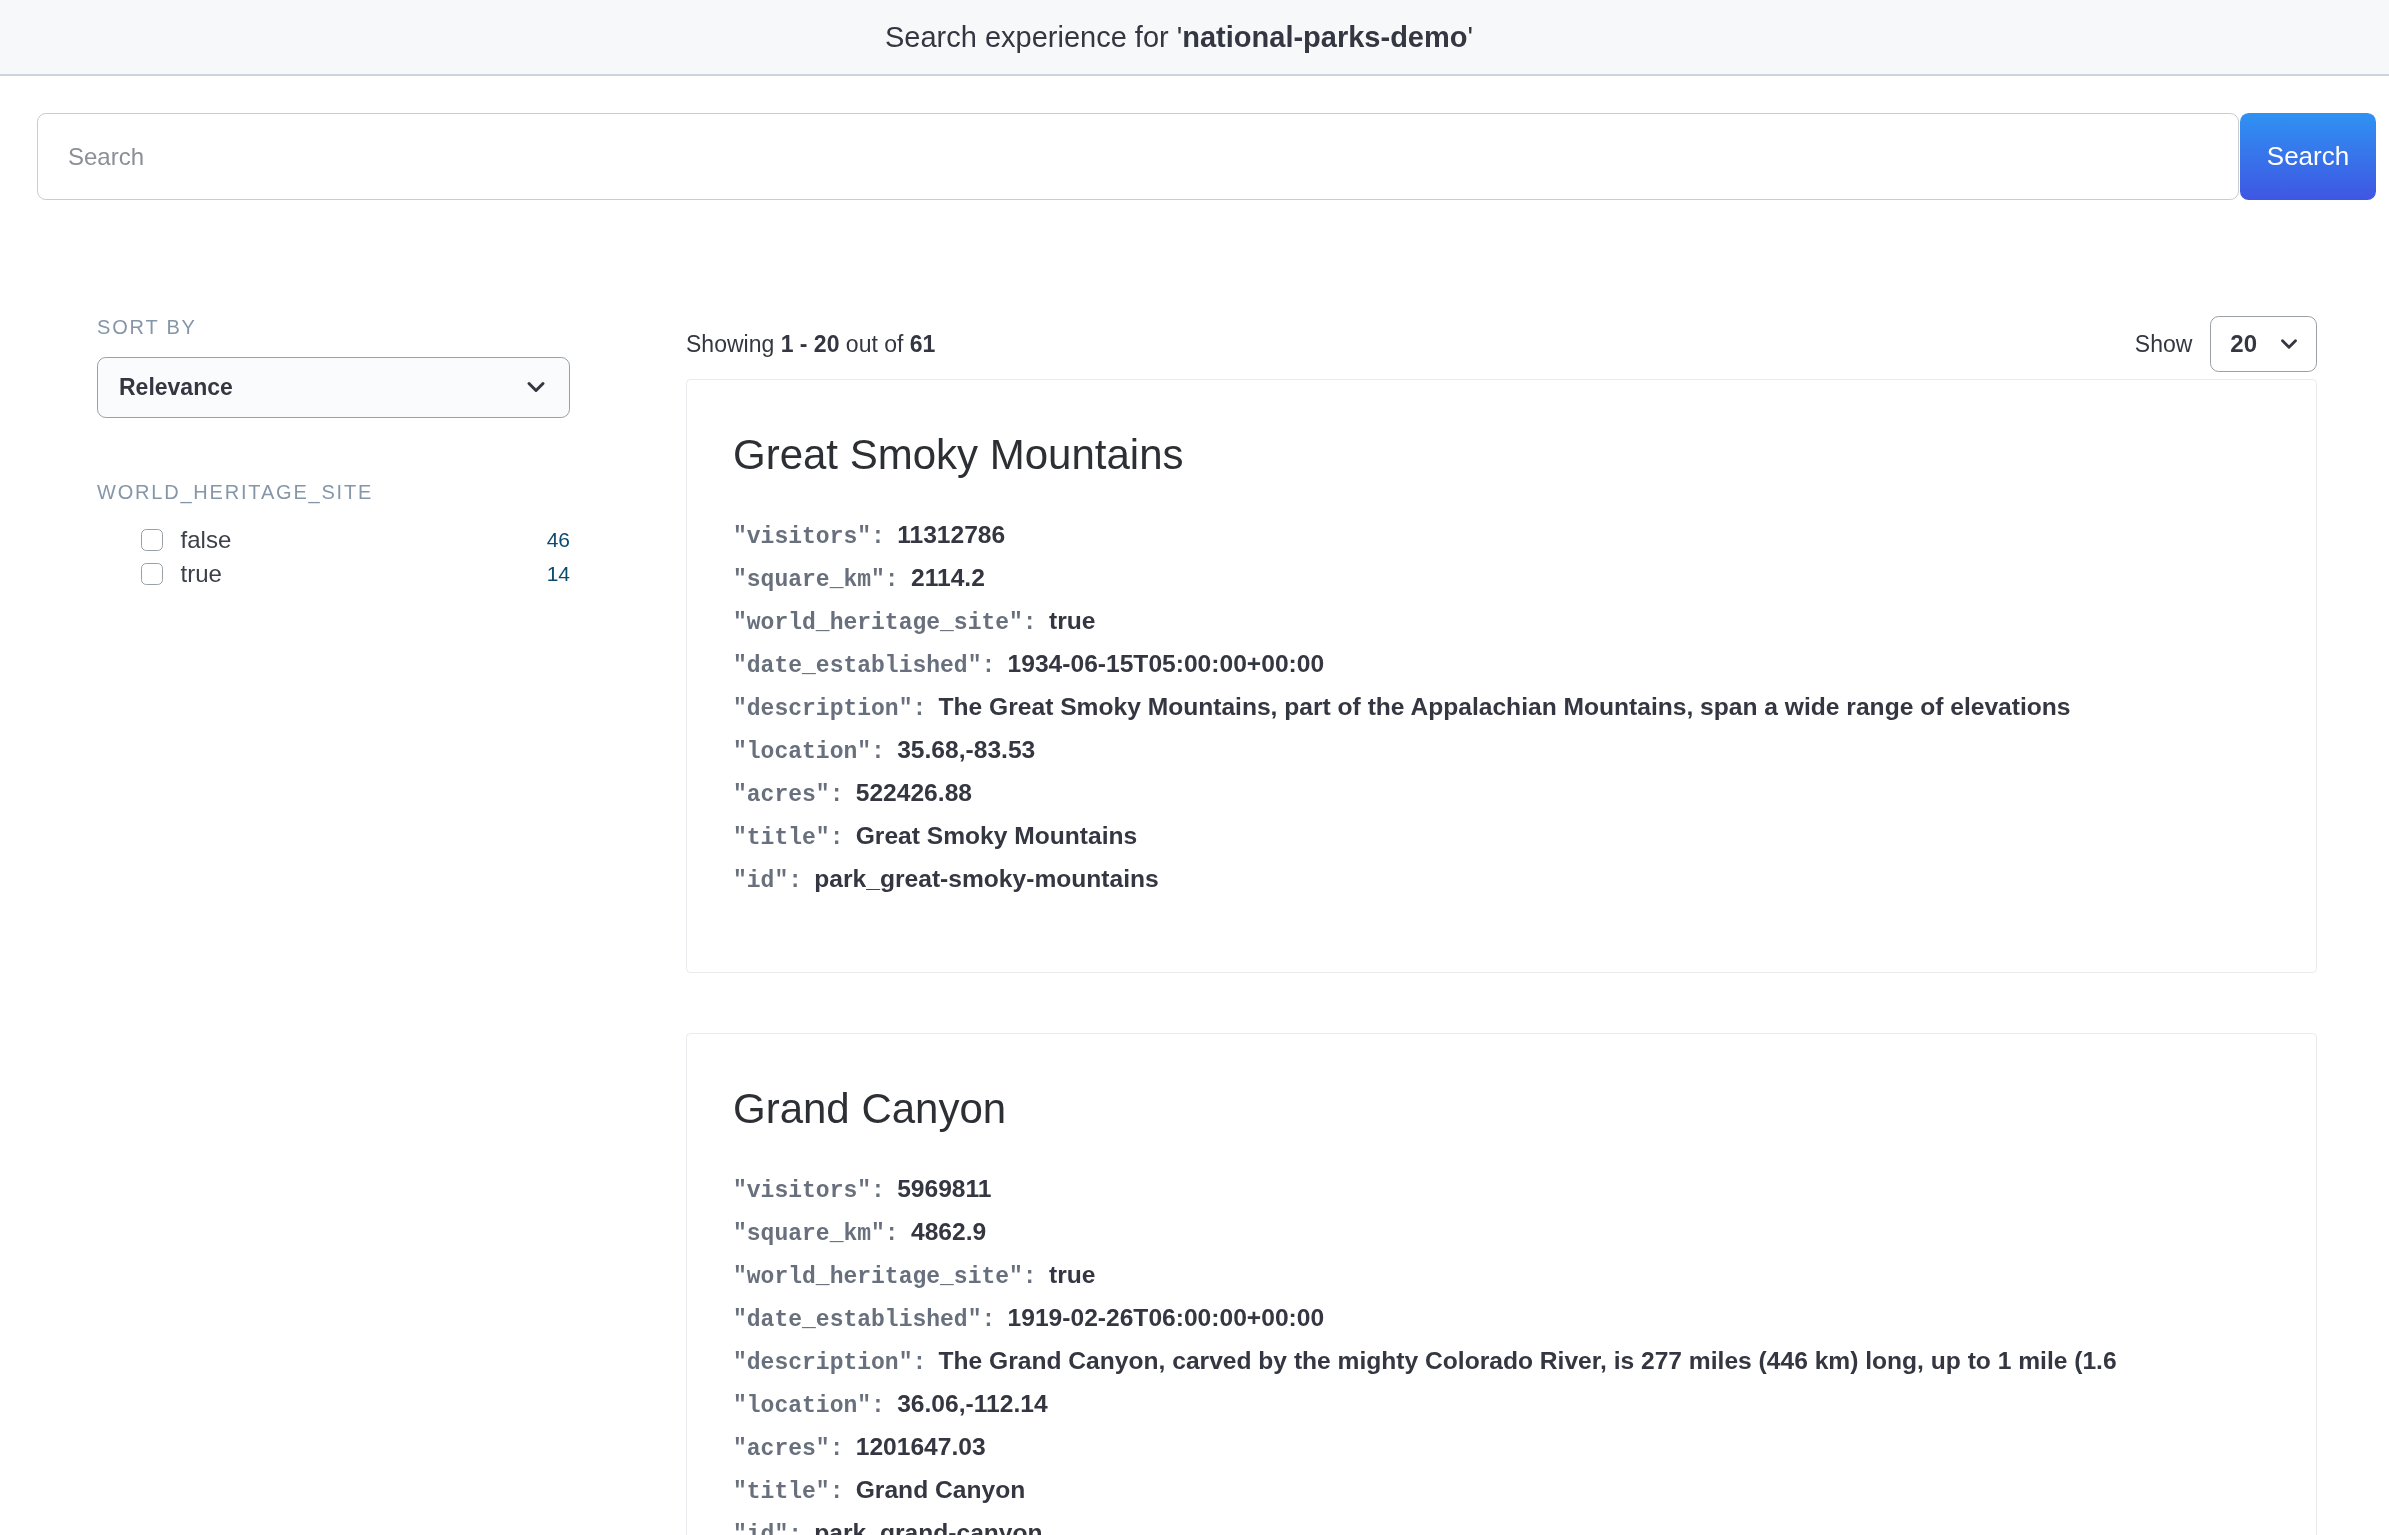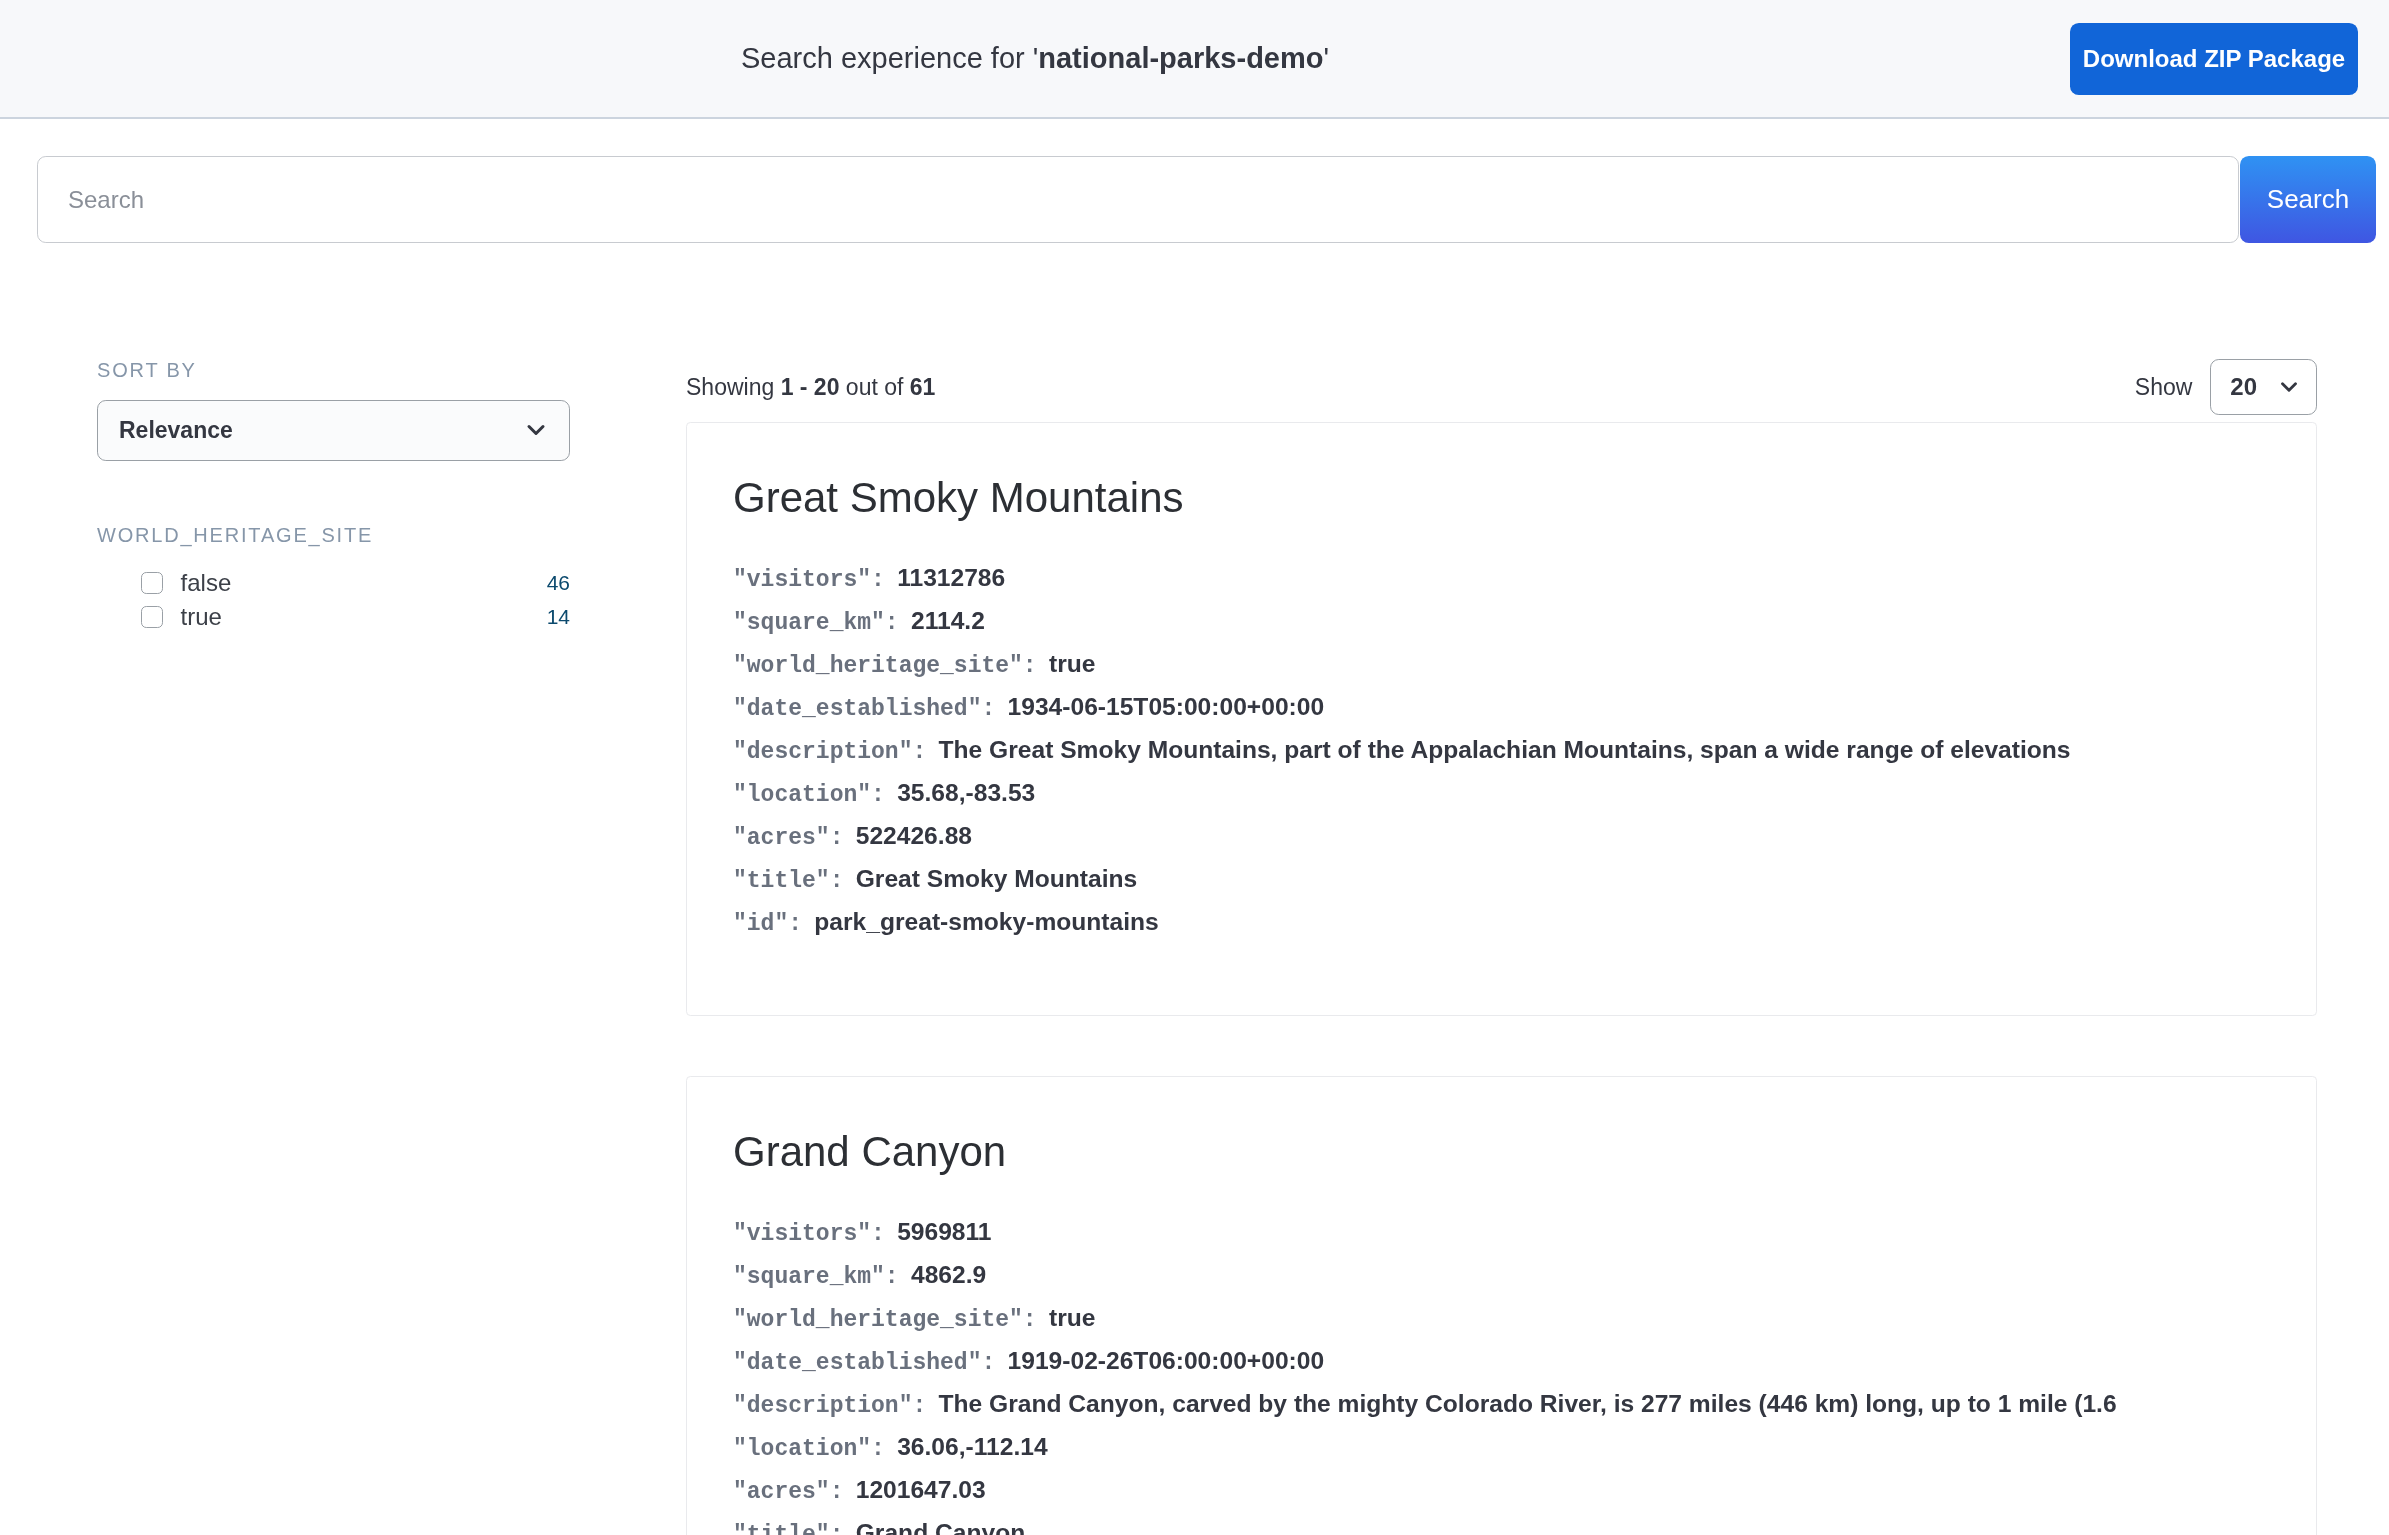--- a/index.html
+++ b/index.html
@@ -6,21 +6,21 @@
   html, body {
     width: 2389px; height: 1536px;
     overflow: hidden;
     background: #ffffff;
     font-family: "Liberation Sans", sans-serif;
     color: #343741;
   }
 
   
   .top-bar {
-    height: 119px;
+    height: 76px;
     background: var(--header-bg, #f7f8fa);
     border-bottom: 2.6px solid var(--header-border, #ccd4de);
     display: flex;
     align-items: center;
     padding-right: 31px;
   }
   .title-wrap {
     flex: 1;
     text-align: center;
     font-size: 29px;
@@ -200,21 +200,20 @@
     font-size: 24.6px;
     color: var(--value-color, #343741);
     margin-left: 12.3px;
   }
 </style>
 </head>
 <body>
 
 <header class="top-bar">
   <div class="title-wrap"><span>Search experience for '</span><span class="engine">national-parks-demo</span><span>'</span></div>
-  <button class="download-btn">Download ZIP Package</button>
 </header>
 
 <div class="search-row">
   <input class="search-input" type="text" placeholder="Search" style="">
   <button class="search-btn">Search</button>
 </div>
 
 <div class="content">
 
   <aside class="sidebar">

